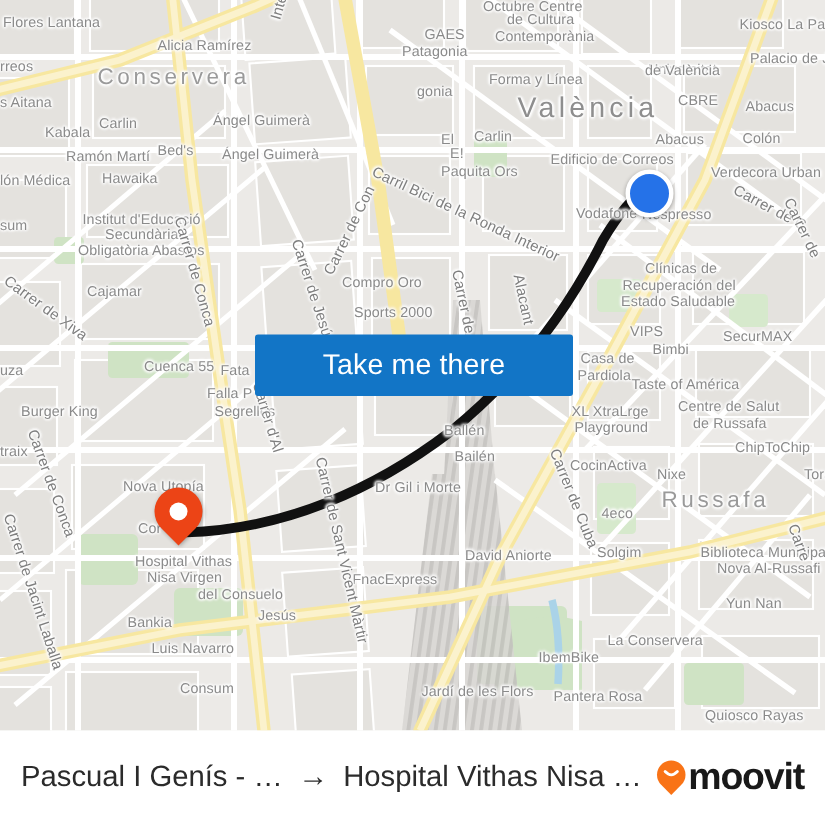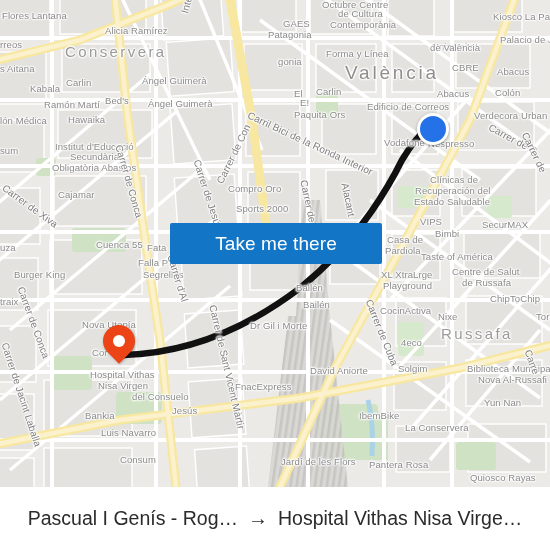--- a/index.html
+++ b/index.html
@@ -301,21 +301,21 @@
         <div class="lbl poi" style="left: 405px; top: 423px;">La Conservera</div>
         <div class="lbl poi" style="left: 369px; top: 460px;">Pantera Rosa</div>
         <div class="lbl poi" style="left: 470px; top: 473px;">Quiosco Rayas</div>
         <div class="lbl poi" style="left: 228px; top: 184px;">Compro Oro</div>
         <div class="lbl poi" style="left: 236px; top: 204px;">Sports 2000</div>
         <div class="lbl poi" style="left: 296px; top: 283px;">Ballén</div>
         <div class="lbl poi" style="left: 303px; top: 300px;">Bailén</div>
         <div class="lbl poi" style="left: 250px; top: 321px;">Dr Gil i Morte</div>
         <div class="lbl poi" style="left: 235px; top: 382px;">FnacExpress</div>
         <div class="lbl poi" style="left: 310px; top: 366px;">David Aniorte</div>
-        <div class="lbl poi" style="left: 339px; top: 411px; padding-left: 20px;">IbemBike</div>
+        <div class="lbl poi" style="left: 339px; top: 434px; padding-left: 20px;">IbemBike</div>
         <div class="lbl poi" style="left: 281px; top: 457px;">Jardí de les Flors</div>
       </div>
     <div id="street-labels">
         <div class="lbl street" style="left: 185px; top: 8px; transform: rotate(-74deg); transform-origin: left center;">Interior</div>
         <div class="lbl street" style="left: 118px; top: 140px; transform: rotate(74deg); transform-origin: left center;">Carrer de Conca</div>
         <div class="lbl street" style="left: 196px; top: 155px; transform: rotate(72deg); transform-origin: left center;">Carrer de Jesús</div>
         <div class="lbl street" style="left: 3px; top: 182px; transform: rotate(36deg); transform-origin: left center;">Carrer de Xiva</div>
         <div class="lbl street" style="left: 220px; top: 178px; transform: rotate(-64deg); transform-origin: left center;">Carrer de Con</div>
         <div class="lbl street" style="left: 248px; top: 110px; transform: rotate(25deg); transform-origin: left center;">Carril Bici de la Ronda Interior</div>
         <div class="lbl street" style="left: 303px; top: 175px; transform: rotate(78deg); transform-origin: left center;">Carrer de Pelai</div>
@@ -341,16 +341,25 @@
 
   </div>
 
   <div id="footer">
     <div id="footer-inner">
       <div id="trip">
         <span class="from">Pascual I Genís - Rog…</span>
         <span class="arrow">→</span>
         <span class="to">Hospital Vithas Nisa Virge…</span>
       </div>
+      <div id="brand">
+        <span class="m-pin">
+          <span class="b"></span>
+          <svg width="19" height="19" viewBox="0 0 19 19" style="position:absolute;left:0;top:0;">
+            <path d="M5.4 7.4 q4.1 4.3 8.2 0" stroke="#ffffff" stroke-width="1.9" fill="none" stroke-linecap="round"></path>
+          </svg>
+        </span>
+        <span class="m-word">moovit</span>
+      </div>
     </div>
   </div>
 
 </div>
 
 </body></html>

